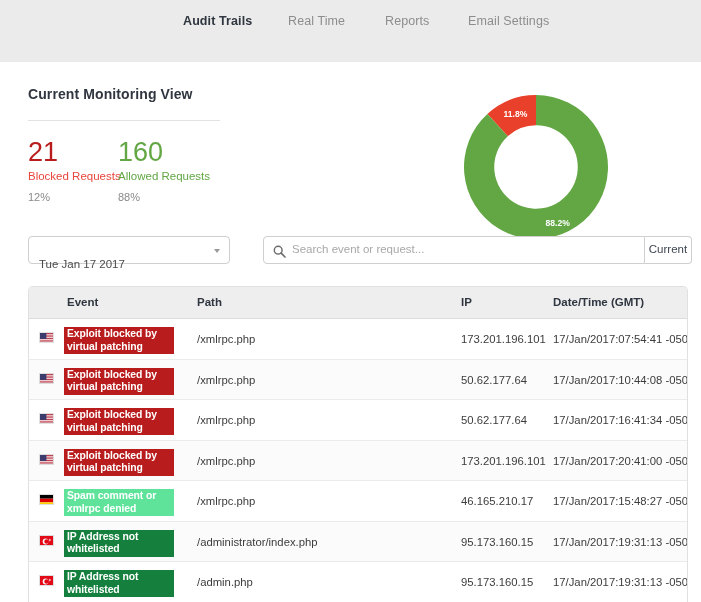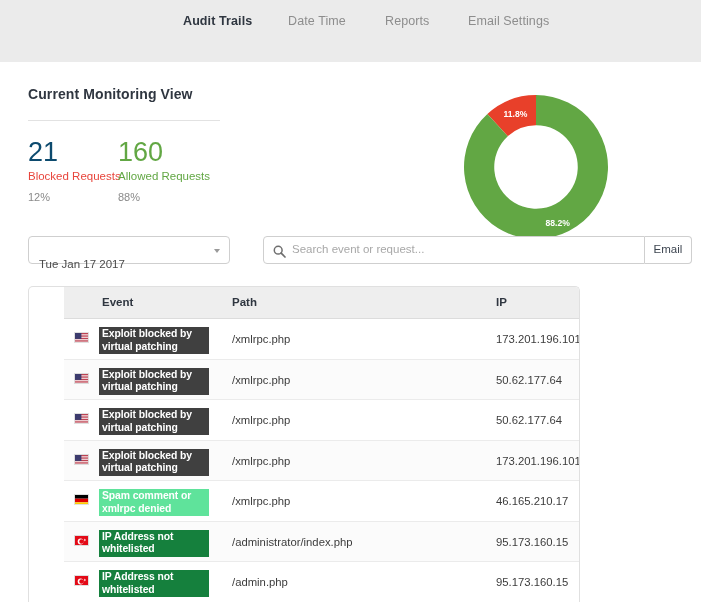--- a/index.html
+++ b/index.html
@@ -174,26 +174,25 @@
     left: 0; right: 0; top: 6px;
     text-align: center;
     font-size: 11.5px;
     color: #3e4651;
   }
 
   
   .table {
     position: absolute;
     left: 20px; top: 224px;
-    width: 552px;
+    width: 660px;
     border: 1px solid #e0e0e0;
     border-bottom: none;
     border-radius: 5px 5px 0 0;
     overflow: hidden;
-    padding-left: 35px;
   }
   .thead {
     position: relative;
     height: 32px;
     background: #eeeeee;
     border-bottom: 1px solid #dcdcdc;
   }
   .th {
     position: absolute;
     top: 9px;
@@ -228,54 +227,54 @@
     position: absolute;
     left: 35px; top: 8px;
     width: 110px;
     padding: 1px 3px;
     font-size: 10.4px;
     line-height: 12.6px;
     color: #ffffff;
     font-weight: bold;
     letter-spacing: -0.1px;
   }
-  .badge-green { background: #404040; }
+  .badge-green { background: #b91c1c; }
   .badge-mint  { background: #5fe39b; }
   .badge-olive { background: #15803d; }
 
   .cell {
     position: absolute;
     top: 14px;
     font-size: 11.3px;
     color: #3c3c3c;
     white-space: nowrap;
   }
   .cell-path { left: 168px; }
   .cell-ip   { left: 432px; }
   .cell-date { left: 524px; }
 </style>
 </head>
 <body>
 
 <div class="topbar">
   <div class="nav">
     <div class="nav-item nav-0 active">Audit Trails</div>
-    <div class="nav-item nav-1">Date Time</div>
+    <div class="nav-item nav-1">Real Time</div>
     <div class="nav-item nav-2">Reports</div>
     <div class="nav-item nav-3">Email Settings</div>
   </div>
 </div>
 
 <div class="card">
 
   <div class="card-title">Current Monitoring View</div>
   <div class="divider"></div>
 
   <div class="stat stat-blocked">
-    <span class="stat-num" style="color:#0c4a6e">21</span>
+    <span class="stat-num" style="color:#b91c1c">21</span>
     <span class="stat-label" style="color:#e8453c">Blocked Requests</span>
     <span class="stat-pct">12%</span>
   </div>
 
   <div class="stat stat-allowed">
     <span class="stat-num" style="color:#62a744">160</span>
     <span class="stat-label" style="color:#62a744">Allowed Requests</span>
     <span class="stat-pct">88%</span>
   </div>
 
@@ -299,21 +298,21 @@
     <div class="search-box">
       <span class="search-icon">
         <svg width="13" height="13" viewBox="0 0 13 13">
           <circle cx="5.2" cy="5.2" r="3.9" fill="none" stroke="#6e6e6e" stroke-width="1.5"></circle>
           <line x1="8.2" y1="8.2" x2="12" y2="12" stroke="#6e6e6e" stroke-width="1.7" stroke-linecap="round"></line>
         </svg>
       </span>
       <span class="search-input-text">Search event or request...</span>
     </div>
     <div class="search-btn">
-      <span class="search-btn-text">Email</span>
+      <span class="search-btn-text">Current</span>
     </div>
   </div>
 
   <div class="table">
     <div class="thead">
       <div class="th col-event">Event</div>
       <div class="th col-path">Path</div>
       <div class="th col-ip">IP</div>
       <div class="th col-date">Date/Time (GMT)</div>
     </div>

